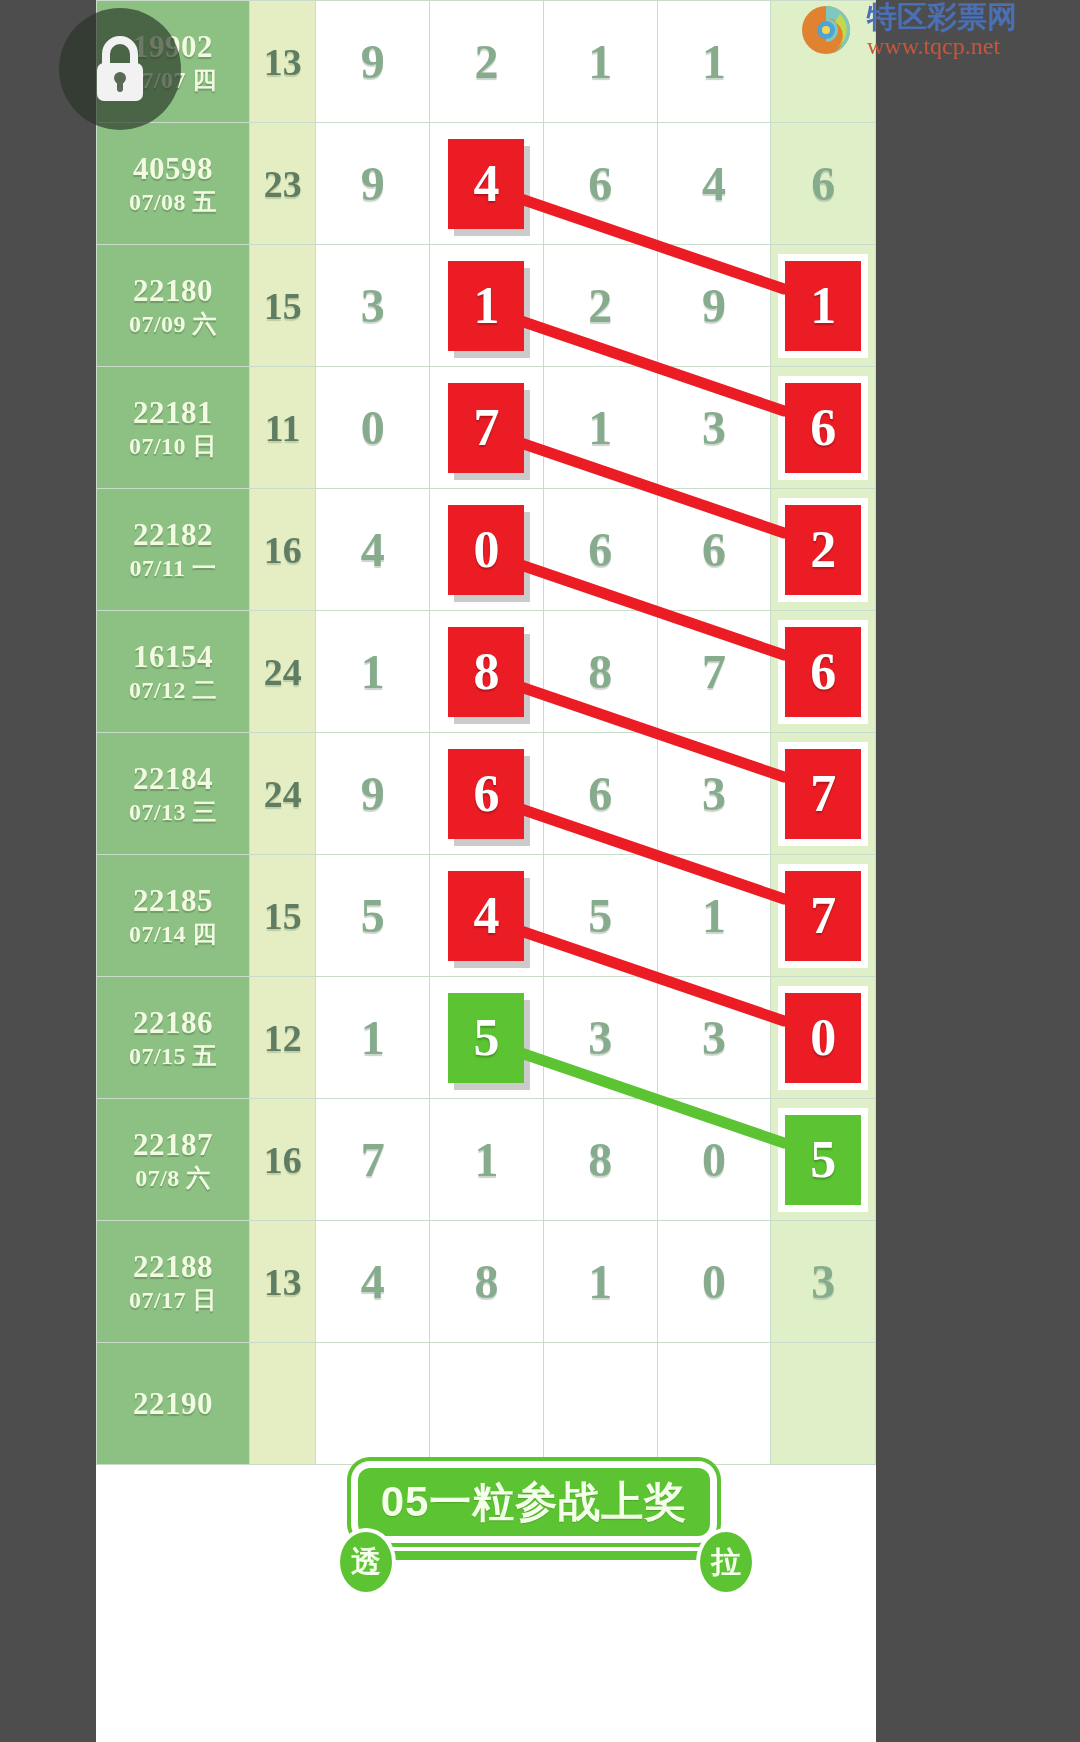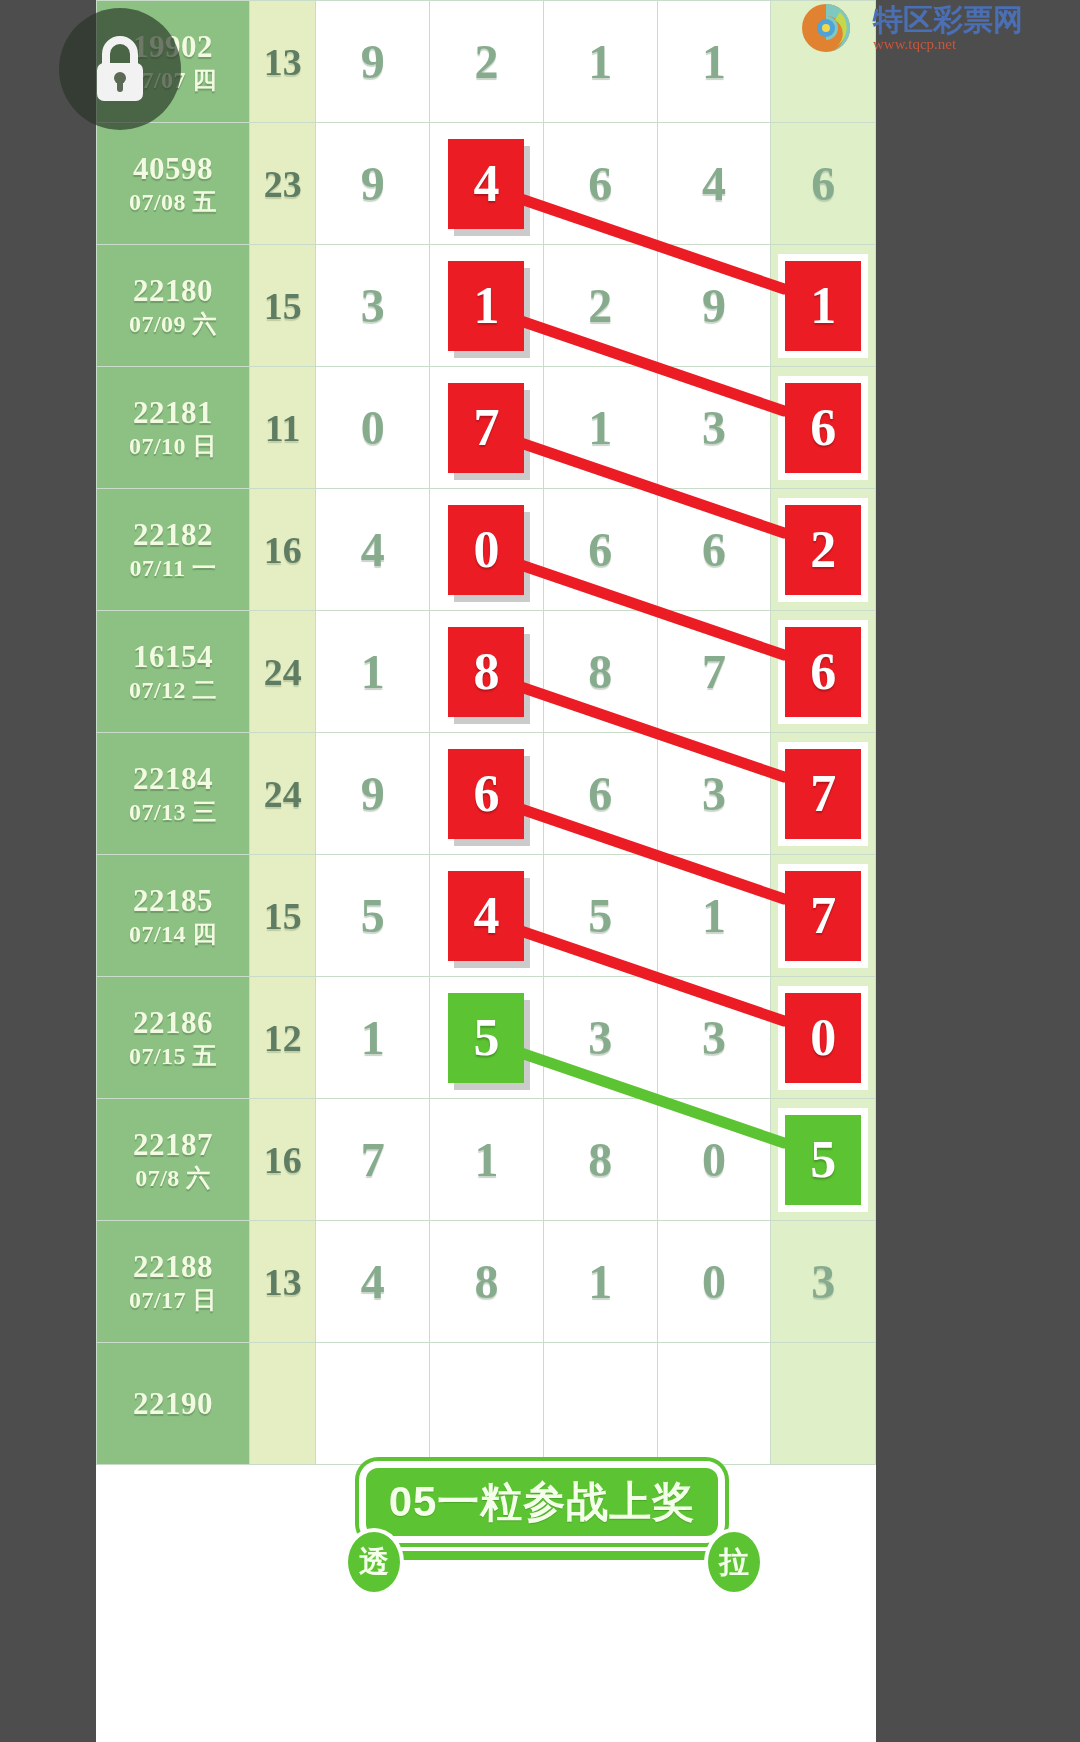--- a/index.html
+++ b/index.html
@@ -82,21 +82,21 @@
   }
 
   
   #lines{
     position:absolute;left:0;top:0;width:780px;height:1742px;
     pointer-events:none;z-index:5;
   }
 
   
   #banner-layer{
-    position:absolute;left:8px;top:0;width:780px;height:1742px;
+    position:absolute;left:0;top:0;width:780px;height:1742px;
     pointer-events:none;z-index:6;
   }
   .banner{
     position:absolute;
     left:262px;top:1468px;
     width:352px;height:68px;
     background:#5cc433;
     border-radius:12px;
     box-shadow:0 0 0 7px #ffffff, 0 0 0 11px #5cc433;
     display:flex;align-items:center;justify-content:center;
@@ -132,31 +132,31 @@
   #lock-badge{
     position:absolute;left:59px;top:8px;
     width:122px;height:122px;border-radius:50%;
     background:rgba(40,52,38,.66);
     display:flex;align-items:center;justify-content:center;
     z-index:40;
   }
   
   #watermark{
     position:absolute;left:800px;top:2px;
-    display:flex;align-items:center;gap:21px;
+    display:flex;align-items:center;gap:15px;
     z-index:30;
   }
   #watermark .wm-text{display:flex;flex-direction:column;line-height:1;}
   #watermark .wm-cn{
     font-size:30px;font-weight:700;color:#4a6fb5;
     font-family:"Liberation Sans", sans-serif;
     white-space:nowrap;
   }
   #watermark .wm-url{
-    font-size:15px;color:#c9553b;
+    font-size:24px;color:#c9553b;
     font-family:"Liberation Serif", serif;
     white-space:nowrap;margin-top:2px;
   }
   
   #gutter-left{position:absolute;left:0;top:0;width:96px;height:1742px;background:#4d4d4d;z-index:20;}
   #gutter-right{position:absolute;left:876px;top:0;width:204px;height:1742px;background:#4d4d4d;z-index:10;}
 </style>
 </head>
 <body>
 

